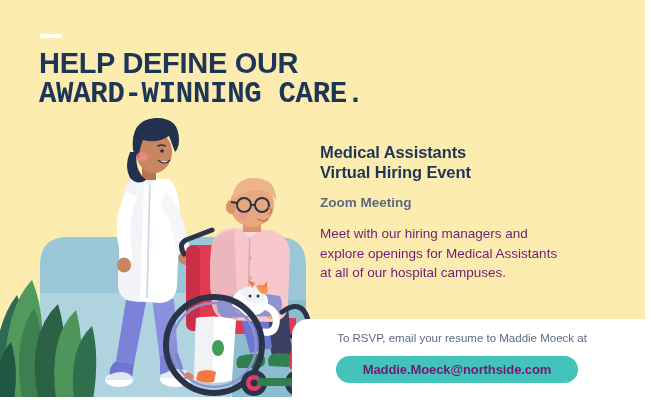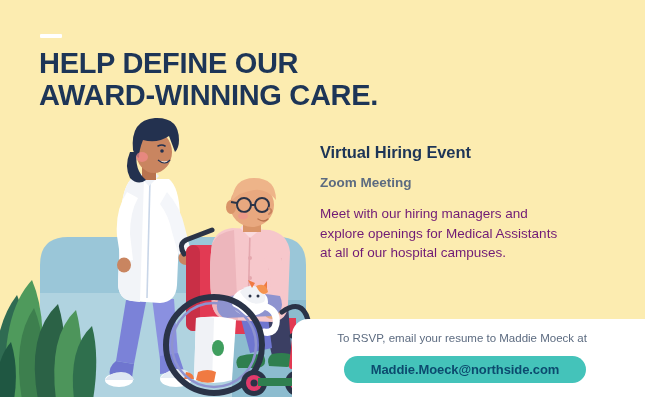--- a/index.html
+++ b/index.html
@@ -17,43 +17,43 @@
   .frame-right{position:absolute;top:0;right:0;width:5px;height:400px;background:#ffffff;z-index:40;}
   .frame-bottom{position:absolute;left:0;bottom:0;width:650px;height:3px;background:#ffffff;z-index:40;}
 
   
   .dash{position:absolute;left:40px;top:34px;width:22px;height:4px;background:#ffffff;border-radius:1px;}
   .headline{
     position:absolute;left:39px;top:47px;width:430px;
     color:#1d3557;font-weight:bold;font-size:29px;line-height:1.12;
     letter-spacing:-0.3px;
   }
-  .headline .l2{display:block;}
+  .headline .l2{display:block;font-family:Liberation Mono, monospace;}
 
   
   .info{position:absolute;left:320px;top:142px;width:305px;color:#1d3557;}
   .info .evt{font-size:16.5px;font-weight:bold;line-height:1.22;letter-spacing:-0.1px;}
   .info .date{font-size:16.5px;font-weight:normal;line-height:1.25;margin-top:1px;letter-spacing:-0.2px;color:#2b3f5c;}
   .info .platform{font-size:13.5px;color:#5c6b80;margin-top:13px;font-weight:bold;}
   .info .desc{font-size:13.5px;color:#701a75;margin-top:14px;line-height:1.45;}
 
   
   .rsvp-panel{
     position:absolute;left:292px;top:319px;width:358px;height:78px;
     background:#ffffff;border-top-left-radius:16px;z-index:30;
   }
   .rsvp-line{
     position:absolute;left:0;top:13px;width:340px;text-align:center;
     font-size:11.5px;color:#5c6b80;
   }
   .email-btn{
-    position:absolute;left:52px;top:37px;width:242px;height:27px;
+    position:absolute;left:44px;top:37px;width:242px;height:27px;
     background:#44c3ba;border-radius:14px;
     display:flex;align-items:center;justify-content:center;
-    color:#0c4a6e;font-size:13px;font-weight:bold;letter-spacing:-0.1px;
+    color:#701a75;font-size:13px;font-weight:bold;letter-spacing:-0.1px;
     cursor:pointer;
   }
 
   
   .illus{position:absolute;left:0;top:0;width:650px;height:400px;z-index:10;}
 </style>
 </head>
 <body>
 
 <div id="poster">
@@ -207,20 +207,21 @@
   </svg>
 
   <div class="dash"></div>
   <div class="headline">
     <span>HELP DEFINE OUR</span>
     <span class="l2">AWARD-WINNING CARE.</span>
   </div>
 
   <div class="info">
     <div class="evt">
+      <div>Medical Assistants</div>
       <div>Virtual Hiring Event</div>
     </div>
     <div class="platform">Zoom Meeting</div>
     <div class="desc">
       <div>Meet with our hiring managers and</div>
       <div>explore openings for Medical Assistants</div>
       <div>at all of our hospital campuses.</div>
     </div>
   </div>
 

